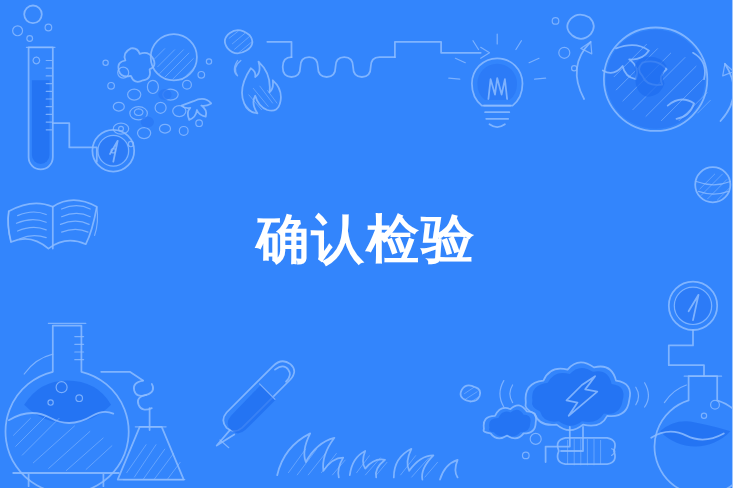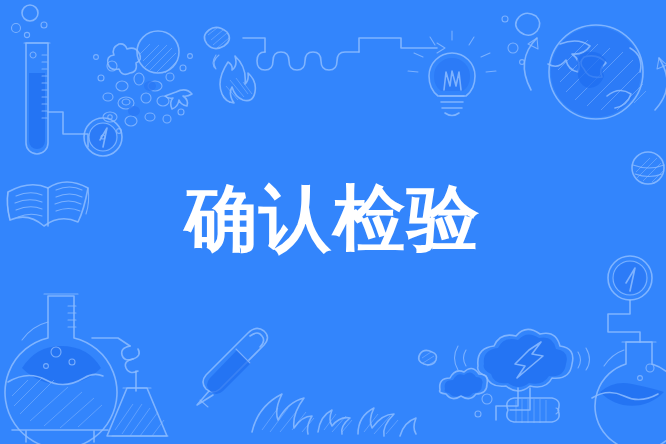--- a/index.html
+++ b/index.html
@@ -61,21 +61,21 @@
     right: 0;
     top: 168px;
     height: 100px;
     display: flex;
     align-items: center;
     justify-content: center;
   }
   #banner-title {
     margin: 0;
     color: #ffffff;
-    font-size: 72px;
+    font-size: 48px;
     line-height: 1;
     font-weight: 700;
     letter-spacing: 2px;
     font-family: "DejaVu Sans", "Liberation Sans", sans-serif;
     white-space: nowrap;
     user-select: none;
   }
 </style>
 </head>
 <body>

